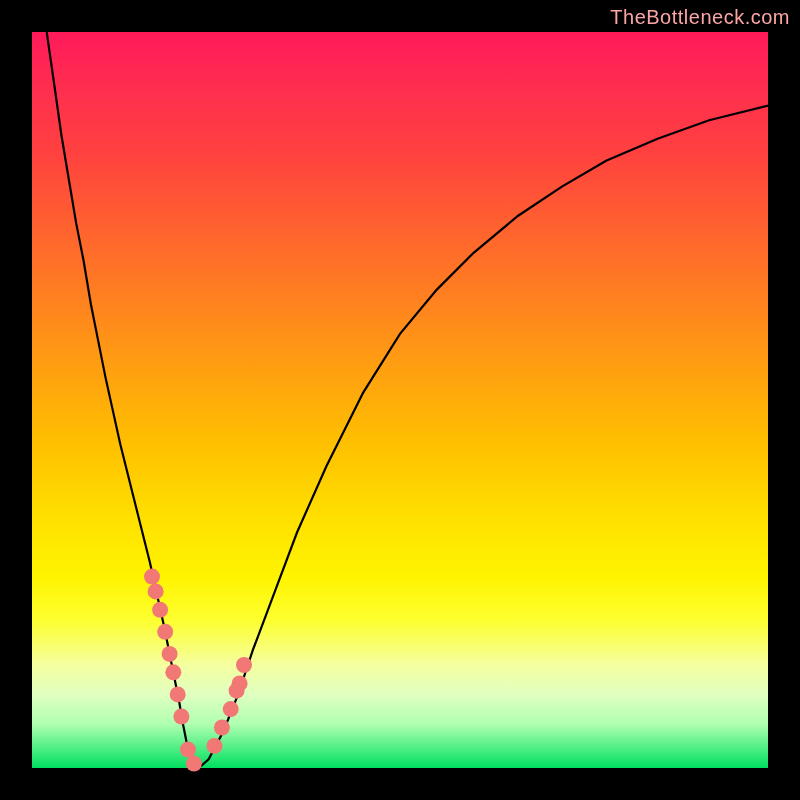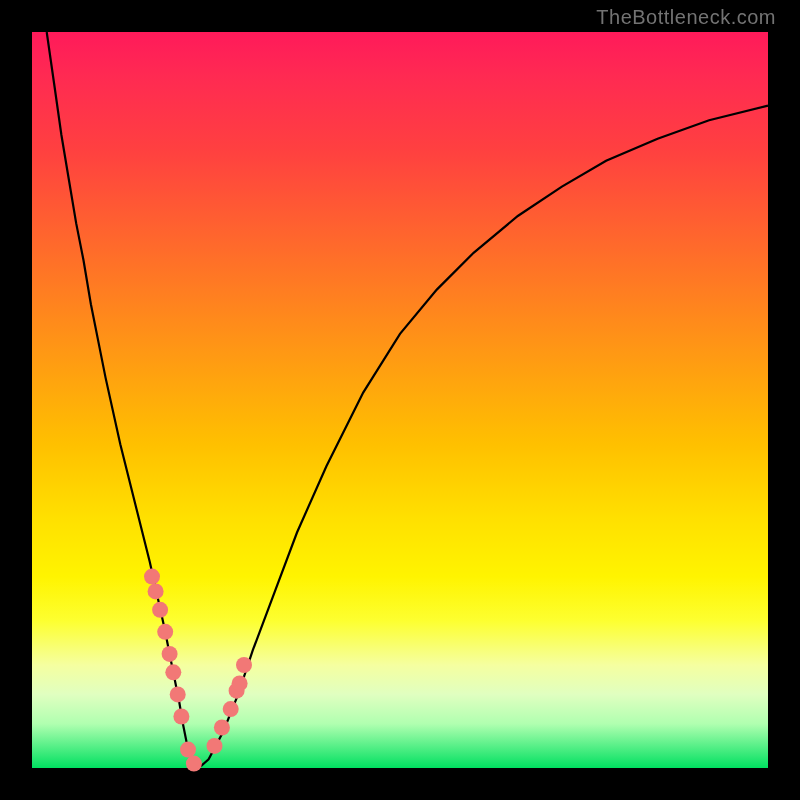--- a/index.html
+++ b/index.html
@@ -42,22 +42,22 @@
   svg.plot {
     position: absolute;
     inset: 0;
     width: 736px;
     height: 736px;
     overflow: visible;
   }
   .watermark {
     position: absolute;
     top: 6px;
-    right: 24px;
-    color: #737373;
+    right: 10px;
+    color: #fca5a5;
     font-size: 20px;
     letter-spacing: 0.5px;
     user-select: none;
   }
 </style>
 </head>
 <body>
 
 <div class="frame">
   <div class="gradient"></div>

